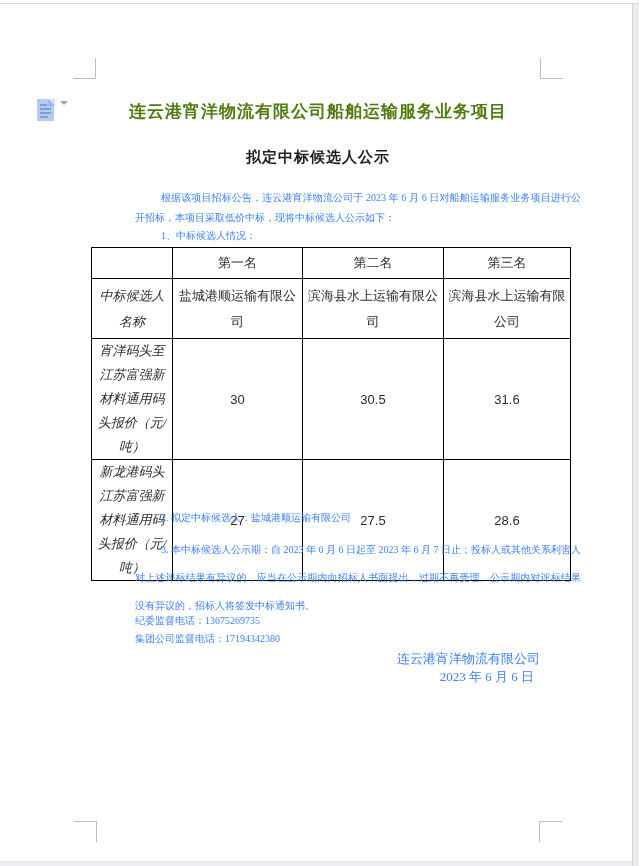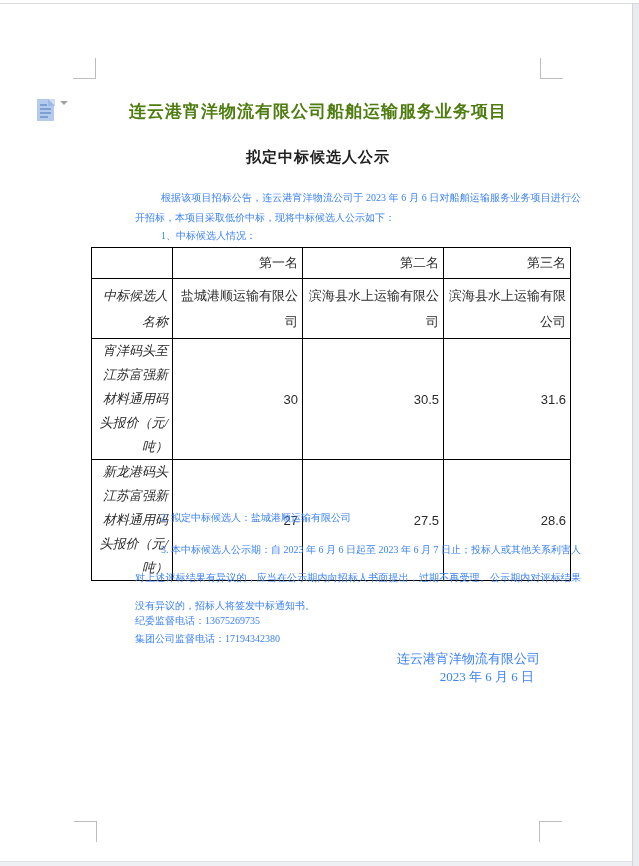--- a/index.html
+++ b/index.html
@@ -34,21 +34,21 @@
   .sec1 { top:227px; line-height:18px; padding-left:26px; box-sizing:border-box; text-align:left; }
   .sec2 { top:509px; line-height:18px; padding-left:26px; box-sizing:border-box; text-align:left; }
   .sec3 { top:536px; line-height:28px; text-indent:26px; }
   .phone1 { top:613px; line-height:16px; text-align:left; }
   .phone2 { top:631px; line-height:16px; text-align:left; }
   .sign { position:absolute; left:95px; width:445px; text-align:right; font-size:13px; line-height:19px; color:#3b82f6; }
   .sign-co { top:649px; }
   .sign-date { top:667px; padding-right:6px; box-sizing:border-box; }
   
   table.bid { position:absolute; left:91px; top:247px; border-collapse:collapse; table-layout:fixed; width:479px; }
-  table.bid td { border:1px solid #000000; font-size:13px; text-align:right; vertical-align:middle;
+  table.bid td { border:1px solid #000000; font-size:13px; text-align:center; vertical-align:middle;
     padding:0 4px; color:#2b2b2b; box-sizing:border-box; overflow:hidden; }
   td.c0 { width:81px;font-style:italic; } td.c1 { width:130px; } td.c2 { width:141px; } td.c3 { width:127px; }
   tr.hdr td { height:31px; }
   tr.names td { height:60px; line-height:26px; }
   tr.price1 td { height:85px; }
   tr.price2 td { height:84px; }
   td.rowlabel { font-size:12px; line-height:24px; text-align:left; vertical-align:top; padding:5px 4px; }
   td.namecell { line-height:26px;margin-left:48px; }
   td.labelcenter { line-height:26px; font-size:13px; }
   td.labelcenter span { display:block; }

